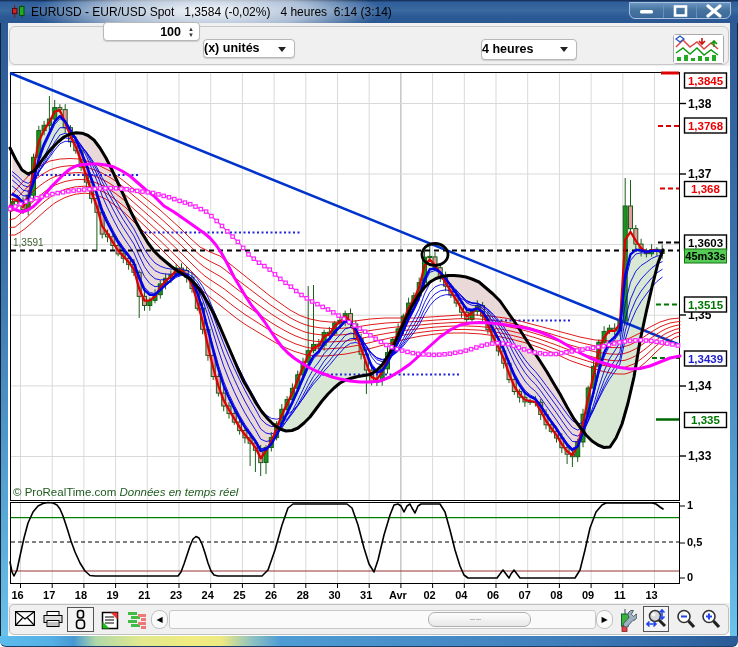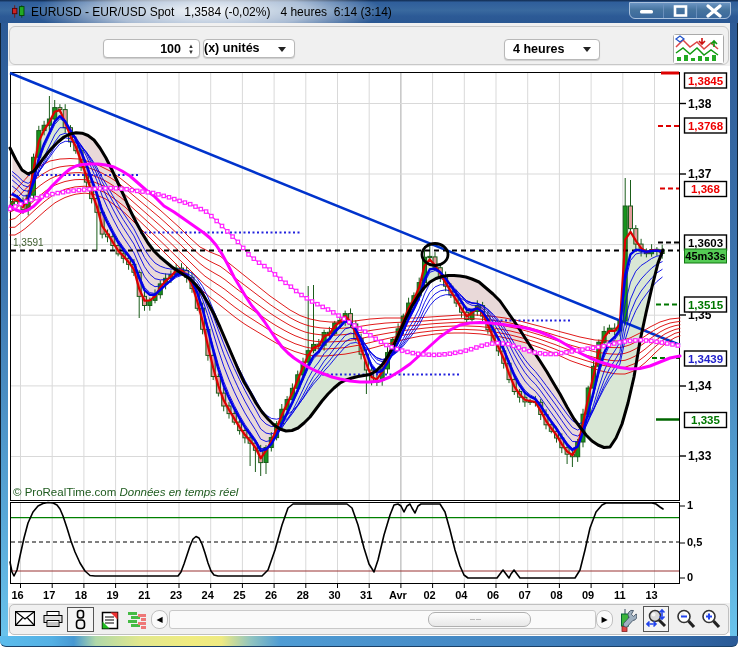--- a/index.html
+++ b/index.html
@@ -10,25 +10,25 @@
 #lborder{position:absolute;left:0;top:23px;width:8px;height:617px;background:linear-gradient(180deg,#2c5a96 0%,#3c74ae 40%,#58a8d8 80%,#6ac4ec 100%);border-left:1px solid #123;}
 #rborder{position:absolute;left:730px;top:23px;width:8px;height:617px;background:linear-gradient(180deg,#2c5a96 0%,#3c74ae 40%,#58a8d8 80%,#6ac4ec 100%);border-right:1px solid #123;}
 #bborder{position:absolute;left:0px;top:636px;width:738px;height:11px;background:linear-gradient(90deg,#5cbcec 0%,#54b0e4 7%,#4798d2 10%,#b0d8a8 13%,#e2e88e 19%,#f0ec80 26%,#eeea82 30%,#90c4c0 34%,#4f9cd4 38%,#488fca 55%,#3f7fbc 75%,#3268a6 92%,#2a5a96 100%);border-radius:0 0 6px 6px;border-bottom:1px solid #1a4068}
 #titleicon{position:absolute;left:12px;top:5px;width:16px;height:13px}
 #winbtns{position:absolute;left:629px;top:2px;width:102px;height:17px;background:linear-gradient(180deg,#6a94c2 0%,#47759f 45%,#3a689c 100%);border:1px solid #a8c0dc;border-radius:0 0 6px 6px;display:flex;overflow:hidden}
 .wb{flex:1;border-right:1px solid #6a8fbc;text-align:center}
 .wb:last-child{border-right:none}
 #toolbar{position:absolute;left:8px;top:23px;width:722px;height:44px;background:#f0f0f0}
 #toolpanel{position:absolute;left:9px;top:26px;width:720px;height:39px;background:#f0f0f0;border:1px solid #c8c8c8;border-radius:6px}
 .ctl{position:absolute;background:#fff;border:1px solid #b8b8b8;border-radius:4px;box-shadow:0 1px 1px rgba(0,0,0,0.15);font-size:12.5px;font-weight:bold;color:#000}
-#spin{left:103px;top:39px;width:97px;height:19px}
+#spin{left:103px;top:22px;width:97px;height:19px}
 #spinval{position:absolute;right:18px;top:2px}
 #spinarr{position:absolute;right:5px;top:3px;font-size:6px;line-height:6px;color:#333}
 #ddunit{left:203px;top:39px;width:92px;height:19px;padding-left:0;line-height:17px}
-#dd4h{left:504px;top:39px;width:96px;height:21px;padding-left:8px;line-height:19px}
+#dd4h{left:481px;top:39px;width:96px;height:21px;padding-left:0;line-height:19px}
 .dar{position:absolute;right:8px;top:7px;width:0;height:0;border-left:4px solid transparent;border-right:4px solid transparent;border-top:5px solid #222}
 #chartbtn{position:absolute;left:673px;top:34px;width:51px;height:30px;background:#fff;border:1px solid #aaa;border-radius:3px}
 #bottombar{position:absolute;left:8px;top:603px;width:722px;height:30px;background:#f0f0f0}
 #botpanel{position:absolute;left:9px;top:604px;width:720px;height:31px;background:#f0f0f0;border:1px solid #c0c0c0;border-radius:5px}
 .ic{position:absolute;top:611px}
 #scrtrack{position:absolute;left:169px;top:610px;width:427px;height:19px;background:#fafafa;border:1px solid #c8c8c8;border-radius:3px}
 #scrthumb{position:absolute;left:428px;top:612px;width:103px;height:15px;background:linear-gradient(180deg,#fdfdfd,#e8e8e8);border:1px solid #b0b0b0;border-radius:7px}
 #scrgrip{position:absolute;left:470px;top:616px;width:18px;height:7px;color:#999;font-size:9px;line-height:7px;letter-spacing:1px}
 .sbtn{position:absolute;top:610px;width:17px;height:19px;background:#fafafa;border:1px solid #c0c0c0;border-radius:8px;text-align:center;font-size:8px;line-height:18px;color:#000}
 </style></head><body>

